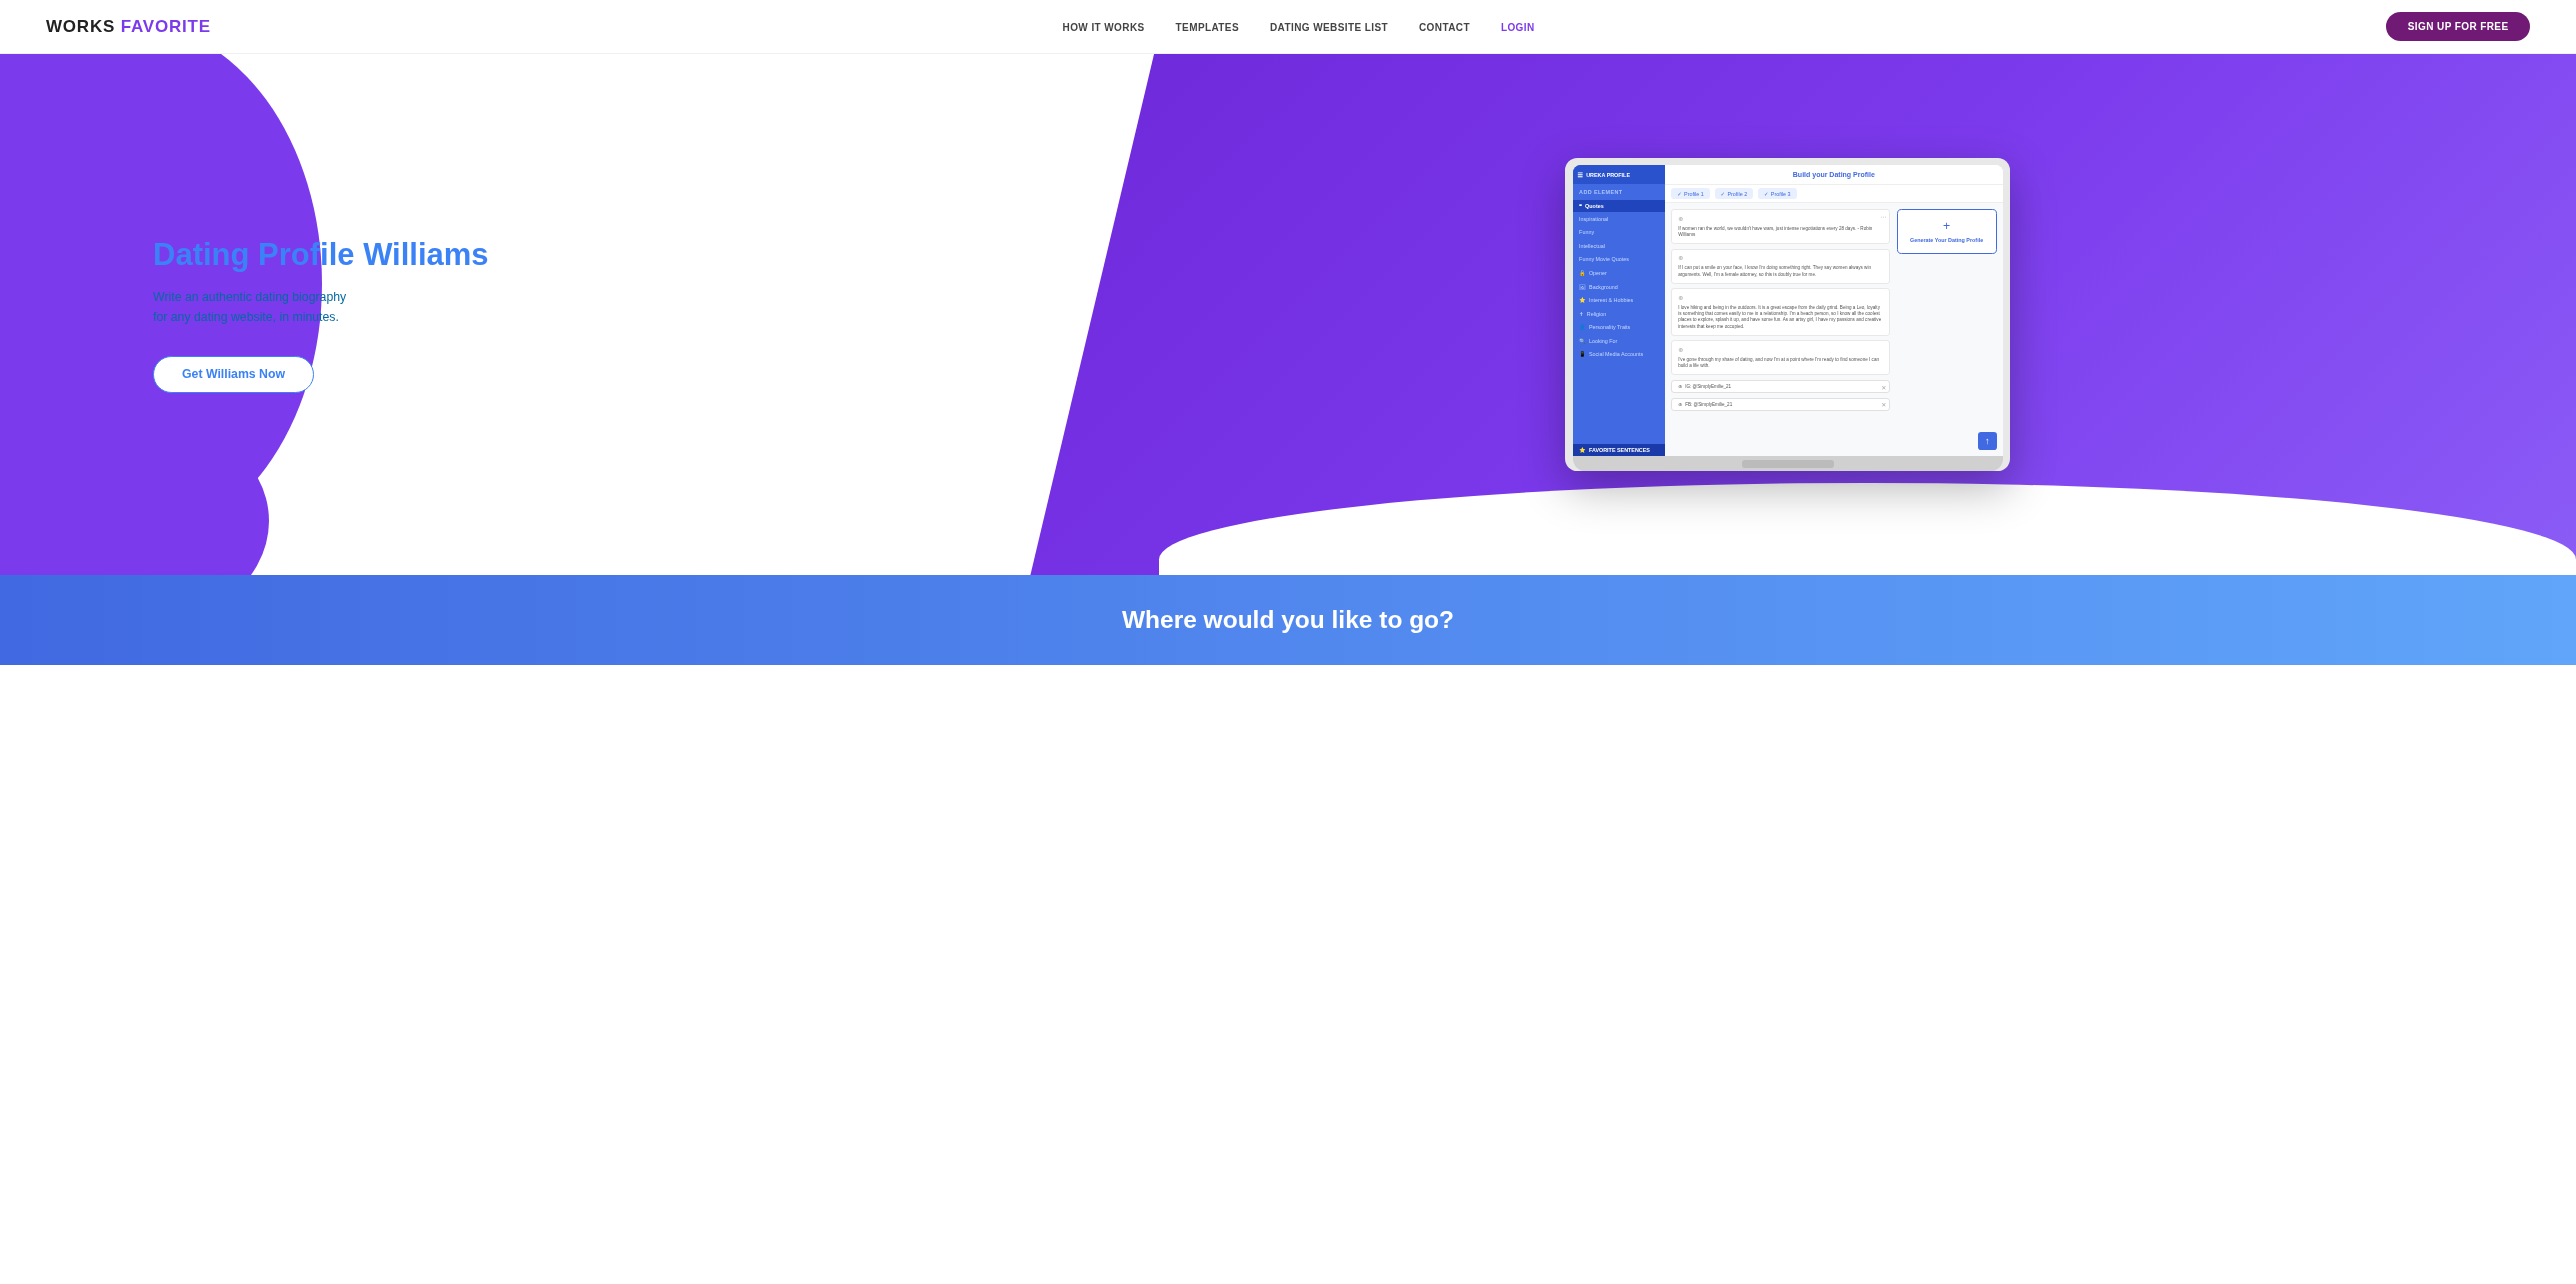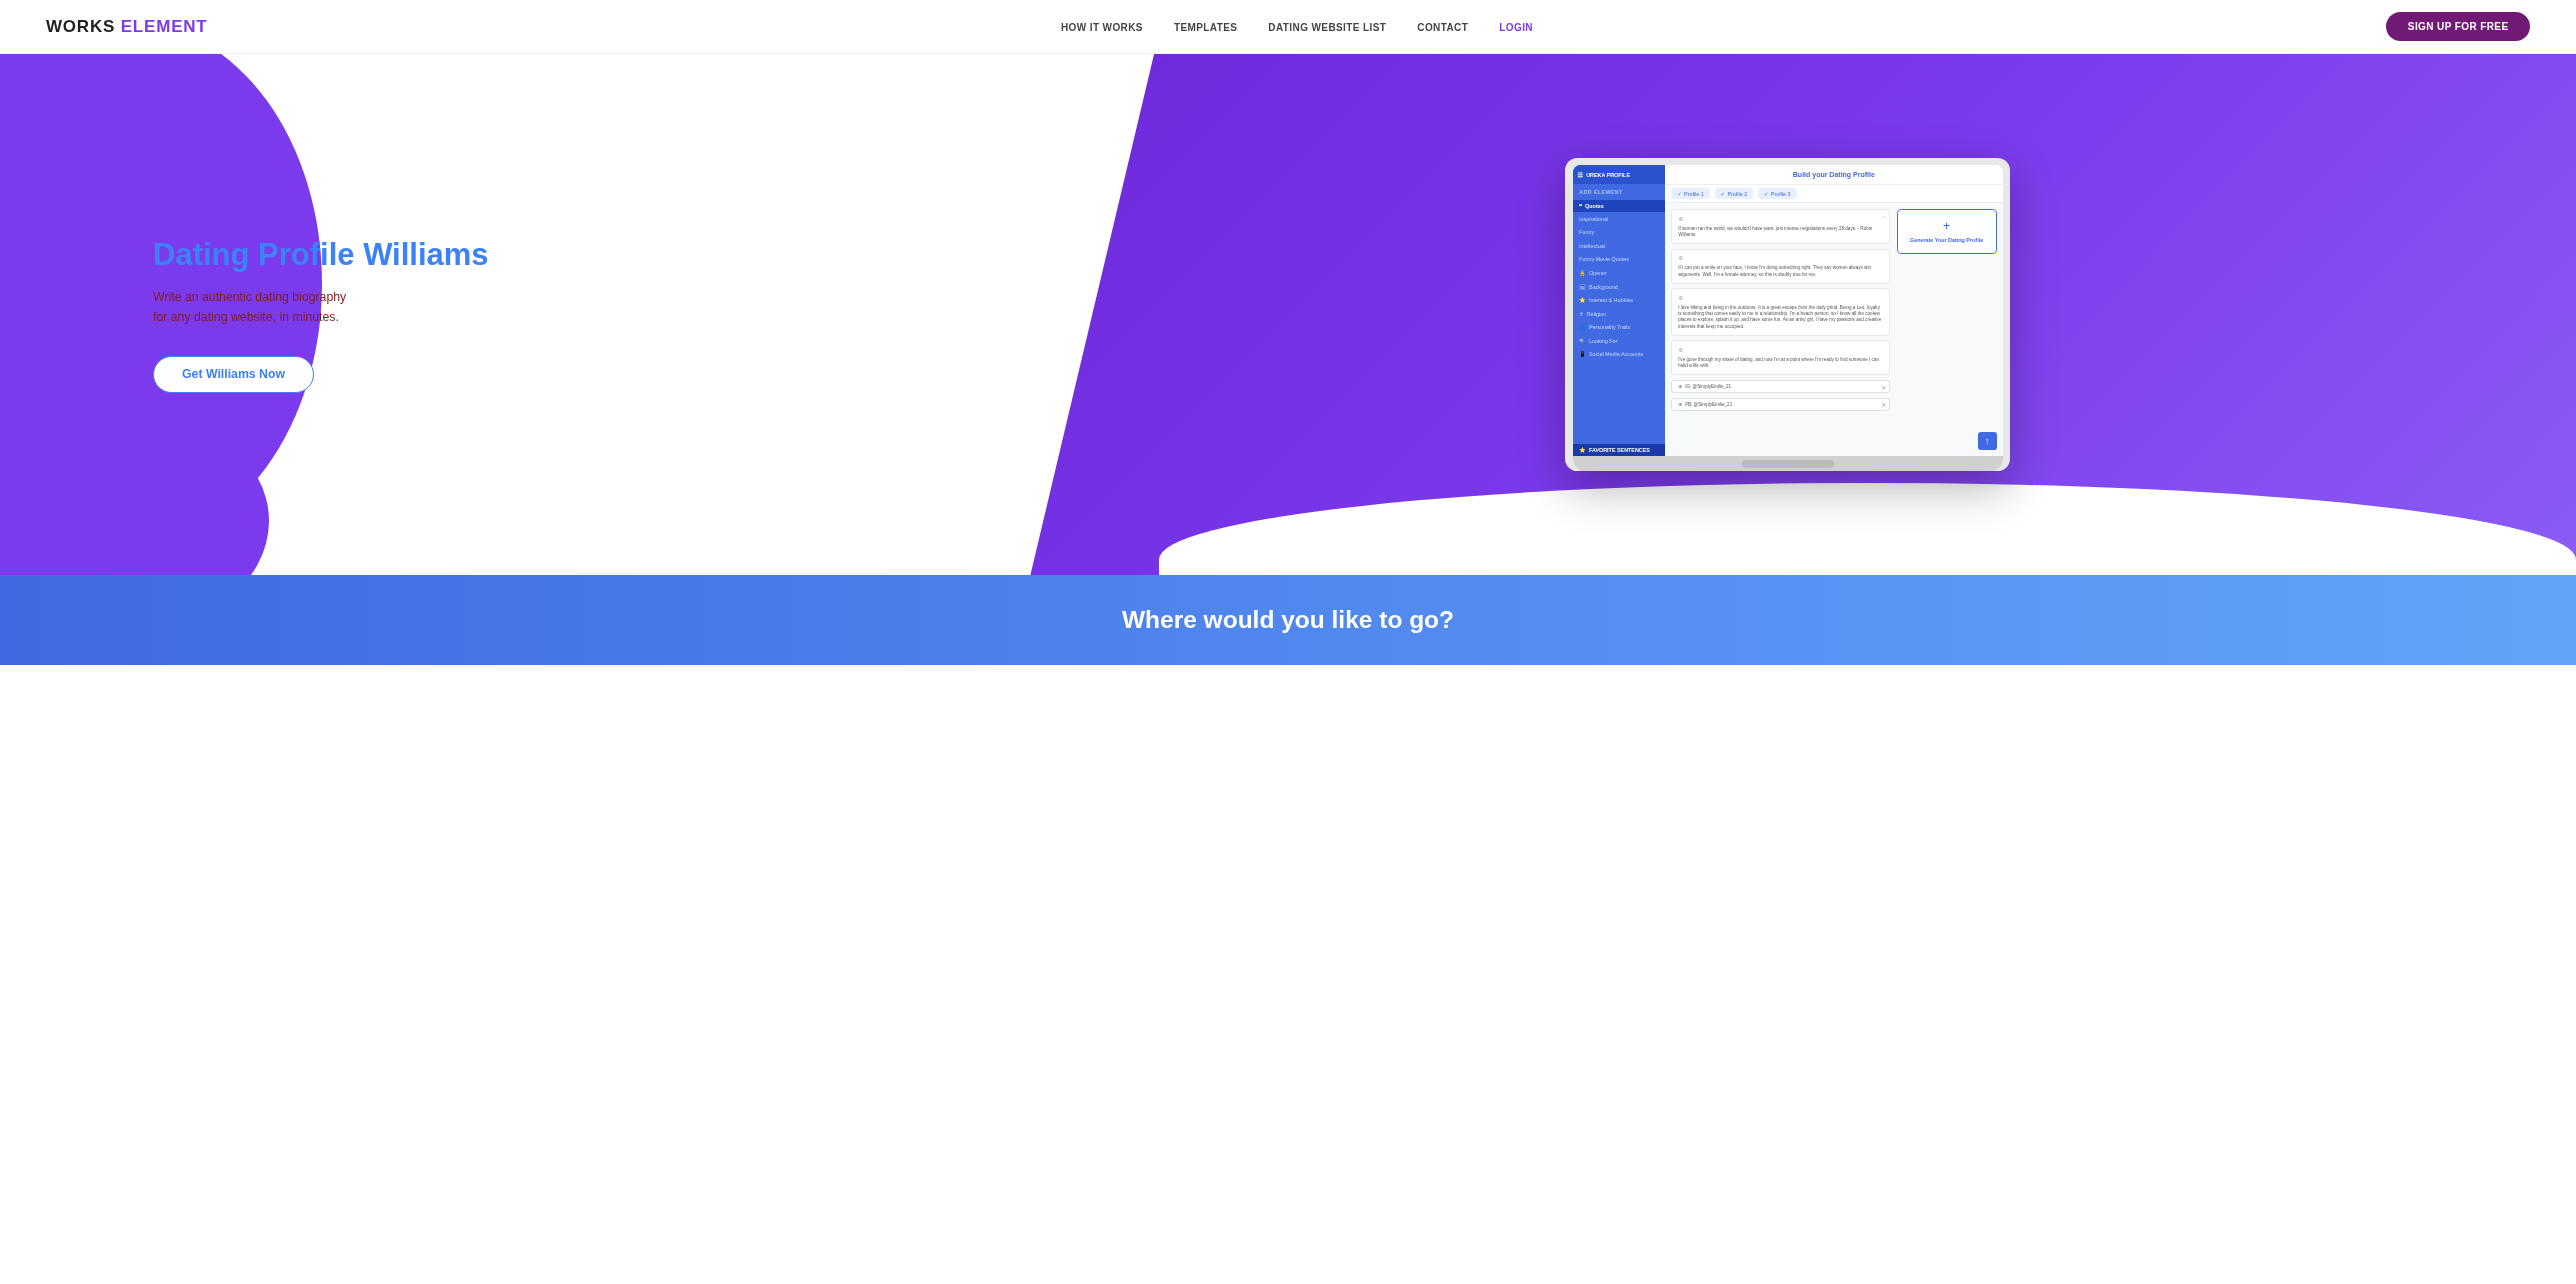--- a/index.html
+++ b/index.html
@@ -126,21 +126,21 @@
     .hero-title {
       font-size: 31px;
       font-weight: 800;
       color: #3b82f6;
       margin-bottom: 15.3px;
       line-height: 1.2;
     }
 
     .hero-subtitle {
       font-size: 12.3px;
-      color: #7f1d1d;
+      color: #0369a1;
       margin-bottom: 28px;
       line-height: 1.6;
     }
 
     .btn-cta {
       background: #fff;
       color: #3b82f6;
       border: 1.5px solid #3b82f6;
       border-radius: 23px;
       padding: 10.7px 28px;
@@ -415,21 +415,21 @@
       font-weight: 700;
       color: #fff;
     }
   </style>
 </head>
 <body>
 
 <nav class="navbar">
   <div class="logo">
     <span class="logo-ureka">WORKS</span>
-    <span class="logo-profile">ELEMENT</span>
+    <span class="logo-profile">FAVORITE</span>
   </div>
   <ul class="nav-links">
     <li><a href="#">HOW IT WORKS</a></li>
     <li><a href="#">TEMPLATES</a></li>
     <li><a href="#">DATING WEBSITE LIST</a></li>
     <li><a href="#">CONTACT</a></li>
     <li><a href="#" class="login">LOGIN</a></li>
   </ul>
   <div class="nav-right">
     <button class="btn-signup">SIGN UP FOR FREE</button>

